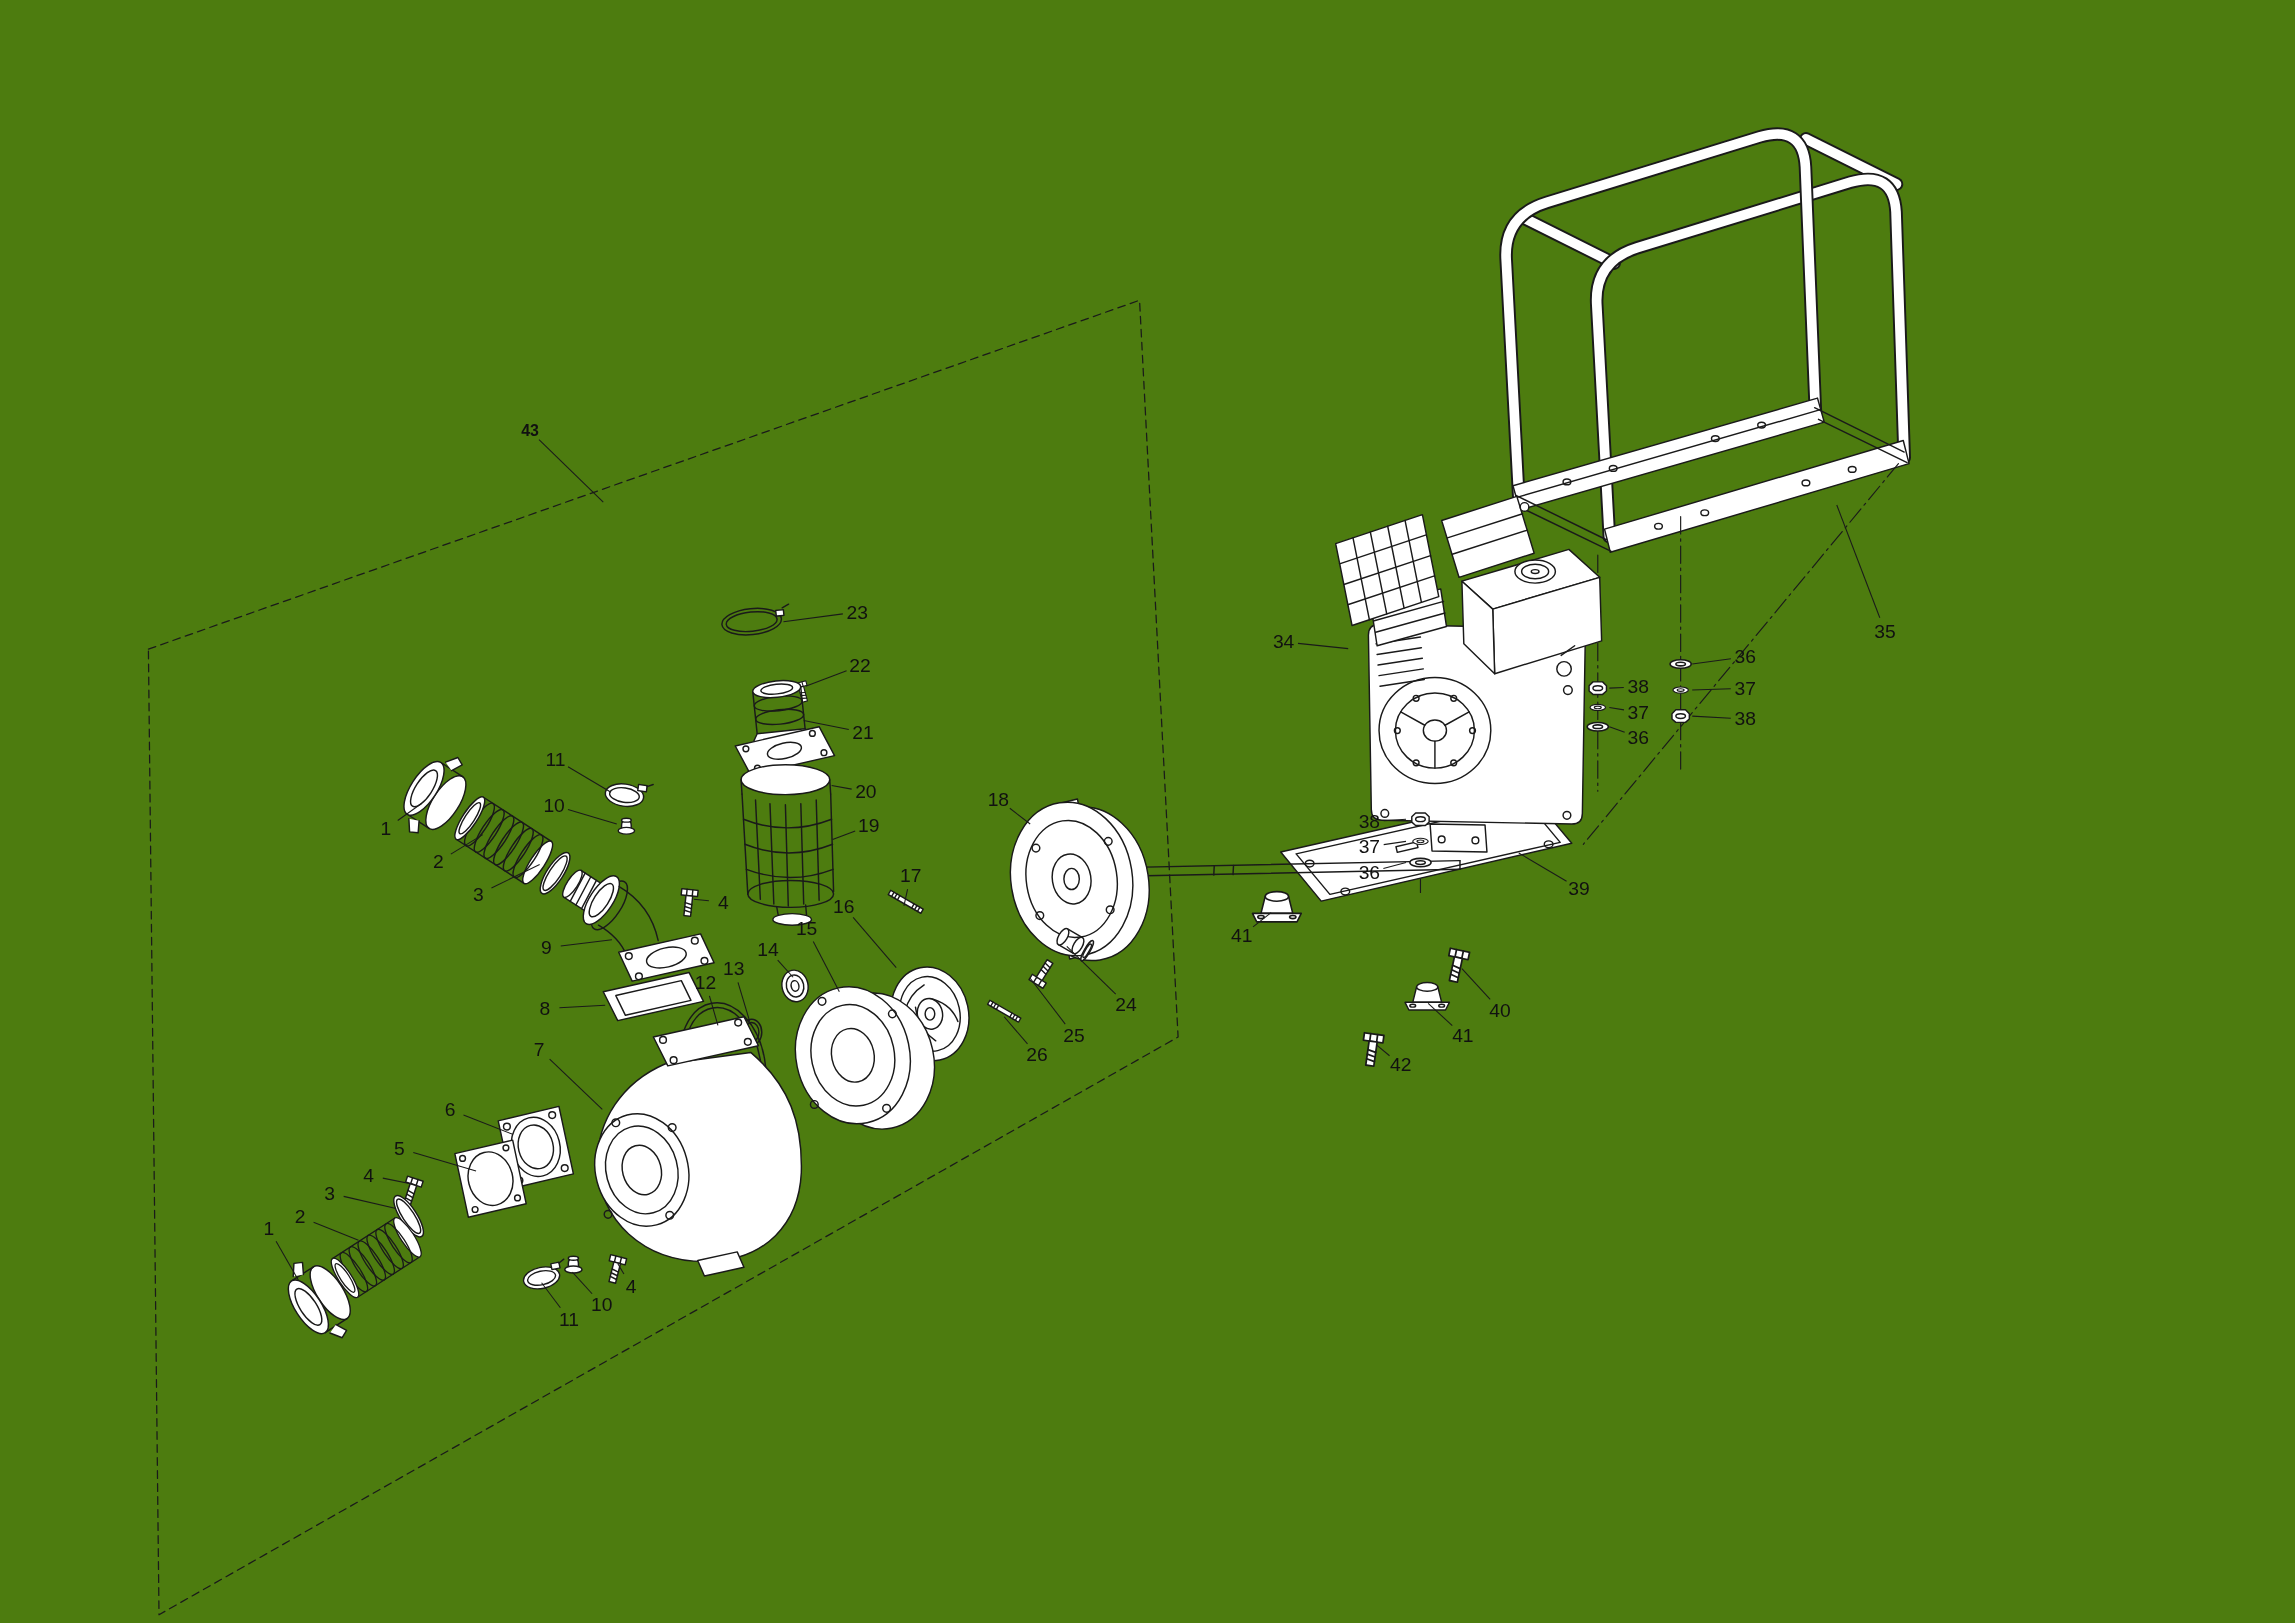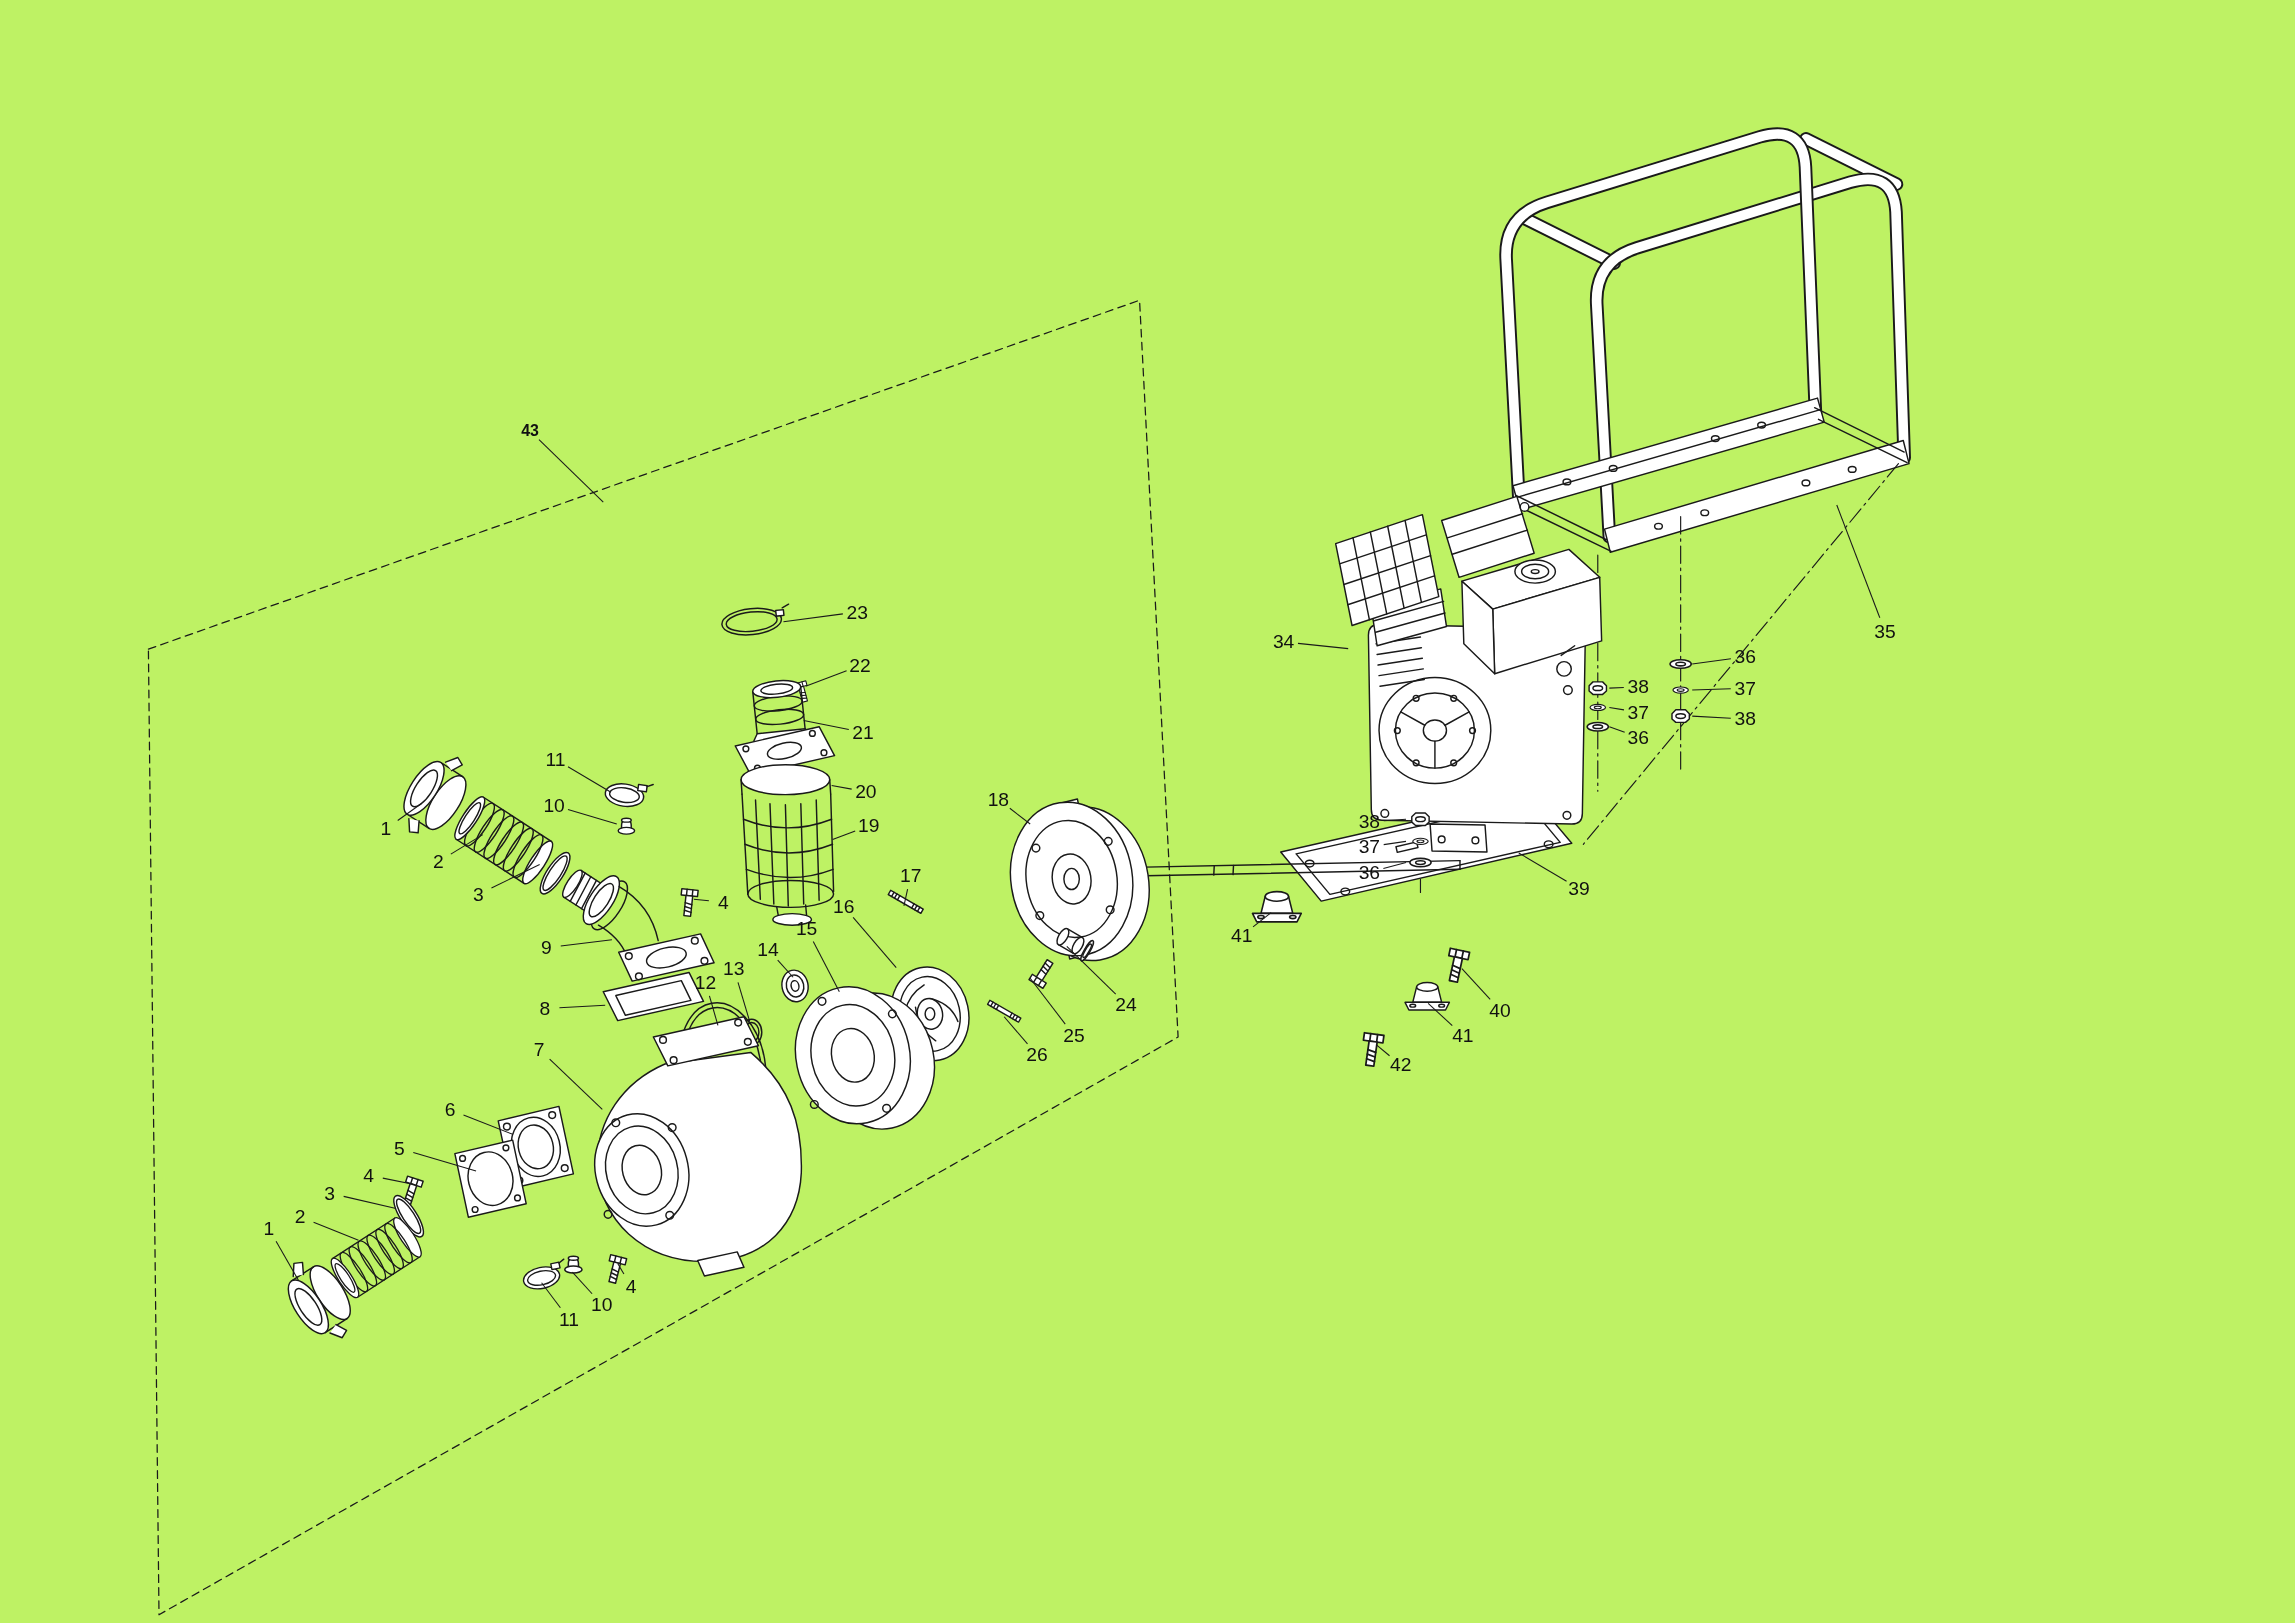--- a/index.html
+++ b/index.html
@@ -1,17 +1,17 @@
 <!DOCTYPE html>
 <html style="font-size:7.7px"><head>
 <meta charset="utf-8">
 <style>
   html,body{margin:0;padding:0;background:#ffffff;}
   body{width:2295px;height:1623px;font-family:"Liberation Sans",sans-serif;}
-  #stage{position:relative;width:2295px;height:1623px;background:#bef264;overflow:hidden;}
+  #stage{position:relative;width:2295px;height:1623px;background:#4d7c0f;overflow:hidden;}
   svg{display:block;}
   .callout{font-family:"Liberation Sans",sans-serif;font-size:40px;fill:#111111;text-anchor:middle;dominant-baseline:central;}
   .callout.bold{font-size:33px;font-weight:bold;}
   .leader{stroke:#1a1a1a;stroke-width:2.2;fill:none;}
   .dashdot{stroke:#1a1a1a;stroke-width:2.4;fill:none;stroke-dasharray:36 10 5 10;}
   .tube-o{stroke:#1a1a1a;stroke-width:28;fill:none;stroke-linecap:round;stroke-linejoin:round;}
   .tube-i{stroke:#ffffff;stroke-width:20;fill:none;stroke-linecap:round;stroke-linejoin:round;}
 </style>
 </head>
 <body>

